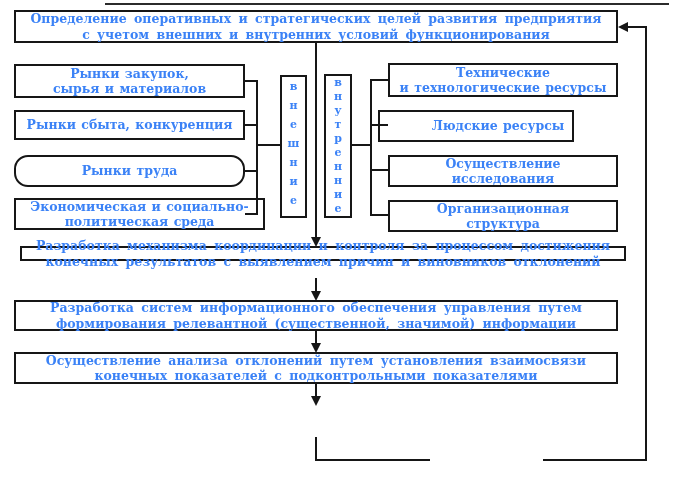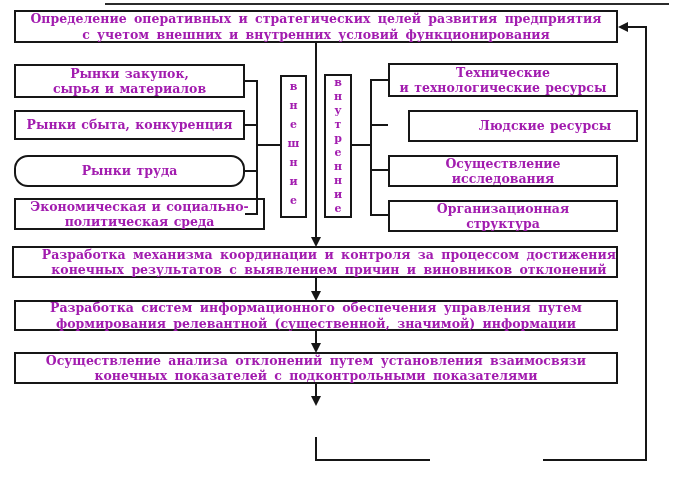--- a/index.html
+++ b/index.html
@@ -3,21 +3,21 @@
 <meta charset="utf-8">
 <style>
   html, body { margin: 0; padding: 0; background: #ffffff; }
   .canvas {
     position: relative;
     width: 673px;
     height: 484px;
     background: #ffffff;
     font-family: "DejaVu Serif", "Liberation Serif", serif;
     font-weight: bold;
-    color: #a21caf;
+    color: #3b82f6;
     overflow: hidden;
   }
   .box {
     position: absolute;
     box-sizing: border-box;
     border: 2px solid #161616;
     background: #ffffff;
     display: flex;
     align-items: center;
     justify-content: center;
@@ -86,21 +86,21 @@
     <span>внешние</span>
   </div>
   <div class="box vbox v-int" style="left:324px; top:74px; width:28px; height:144px;">
     <span>внутренние</span>
   </div>
 
   <div class="box side" style="left:388px; top:63px; width:230px; height:34px;">
     <span class="t">Технические
 и технологические ресурсы</span>
   </div>
-  <div class="box side" style="left:408px; top:110px; width:230px; height:32px;padding-left:44px;">
+  <div class="box side" style="left:378px; top:110px; width:196px; height:32px;padding-left:44px;">
     <span class="t">Людские ресурсы</span>
   </div>
   <div class="box side" style="left:388px; top:155px; width:230px; height:32px;">
     <span class="t">Осуществление
 исследования</span>
   </div>
   <div class="box side" style="left:388px; top:200px; width:230px; height:32px;">
     <span class="t">Организационная
 структура</span>
   </div>
@@ -115,21 +115,21 @@
   <div class="hl" style="left:371px; top:79px;  width:17px;"></div>
   <div class="hl" style="left:371px; top:124px; width:17px;"></div>
   <div class="hl" style="left:371px; top:169px; width:17px;"></div>
   <div class="hl" style="left:371px; top:214px; width:17px;"></div>
   <div class="vl" style="left:370px; top:79px; height:137px;"></div>
   <div class="hl" style="left:352px; top:144px; width:19px;"></div>
 
   <div class="vl" style="left:315px; top:43px; height:195px;"></div>
   <div class="ah-down" style="left:311px; top:237px;"></div>
 
-  <div class="box wide" style="left:12px; top:246px; width:606px; height:32px;justify-content:flex-end;">
+  <div class="box wide" style="left:20px; top:246px; width:606px; height:15px;">
     <span class="t">Разработка механизма координации и контроля за процессом достижения
 конечных результатов с выявлением причин и виновников отклонений</span>
   </div>
   <div class="vl" style="left:315px; top:278px; height:14px;"></div>
   <div class="ah-down" style="left:311px; top:291px;"></div>
 
   <div class="box wide" style="left:14px; top:300px; width:604px; height:31px;">
     <span class="t">Разработка систем информационного обеспечения управления путем
 формирования релевантной (существенной, значимой) информации</span>
   </div>

